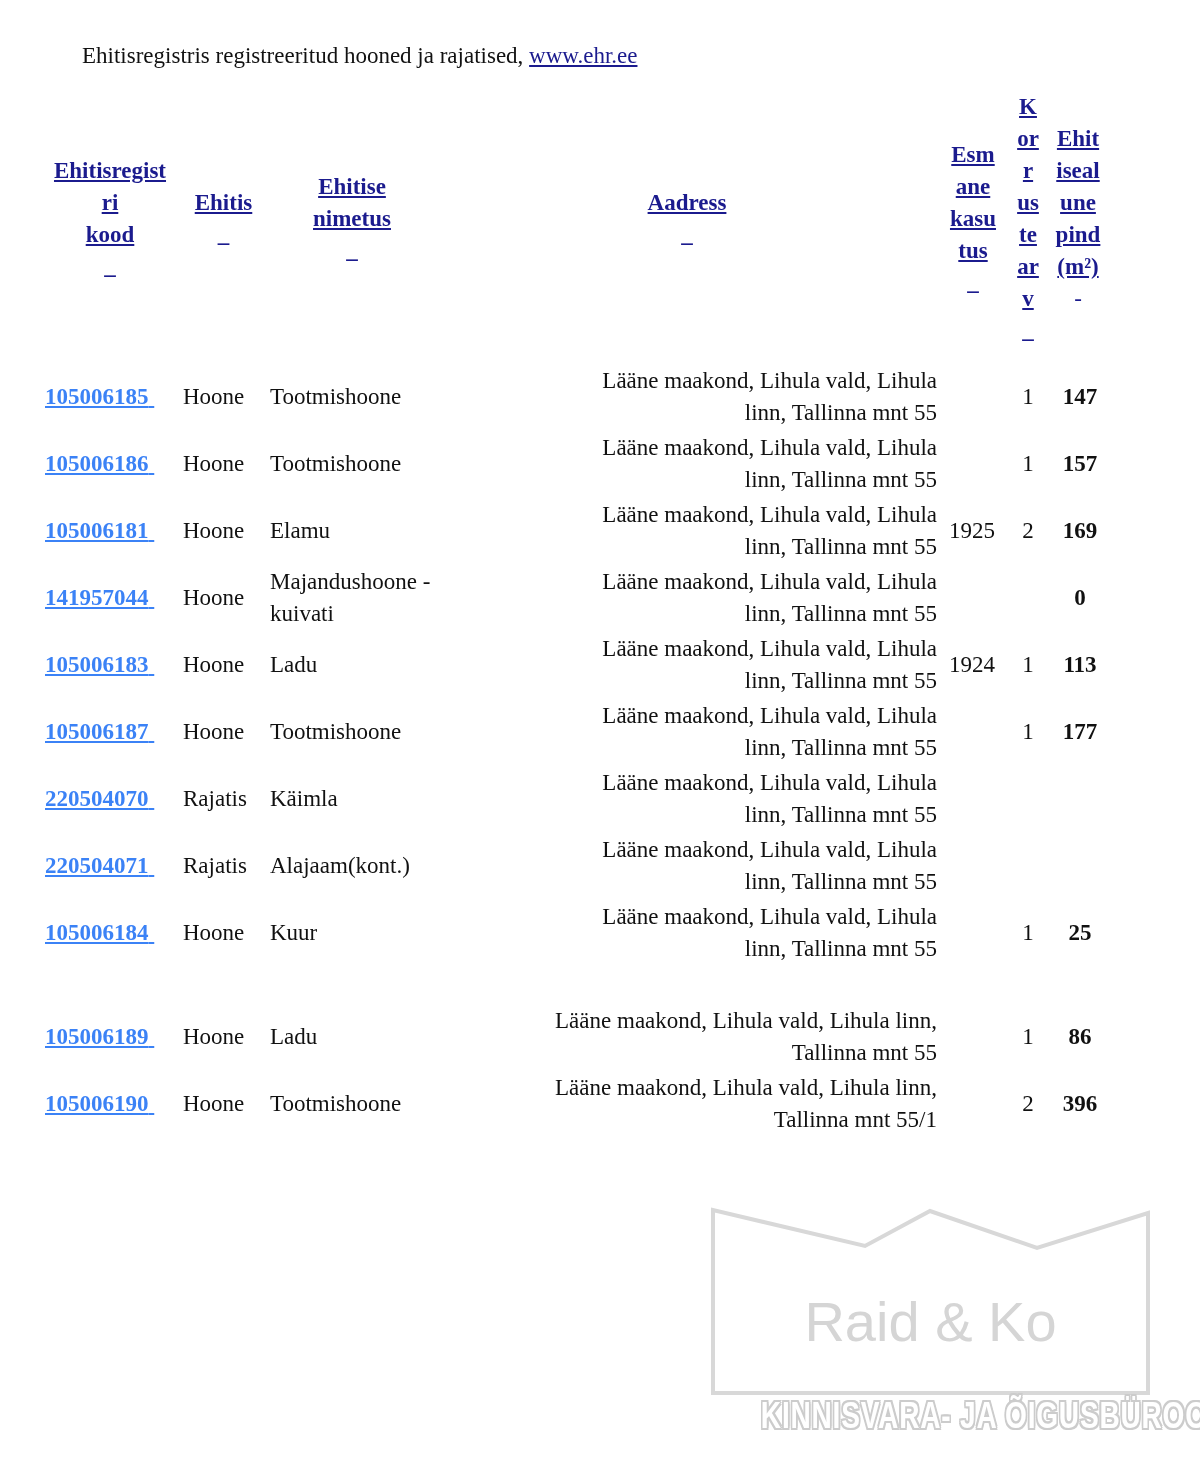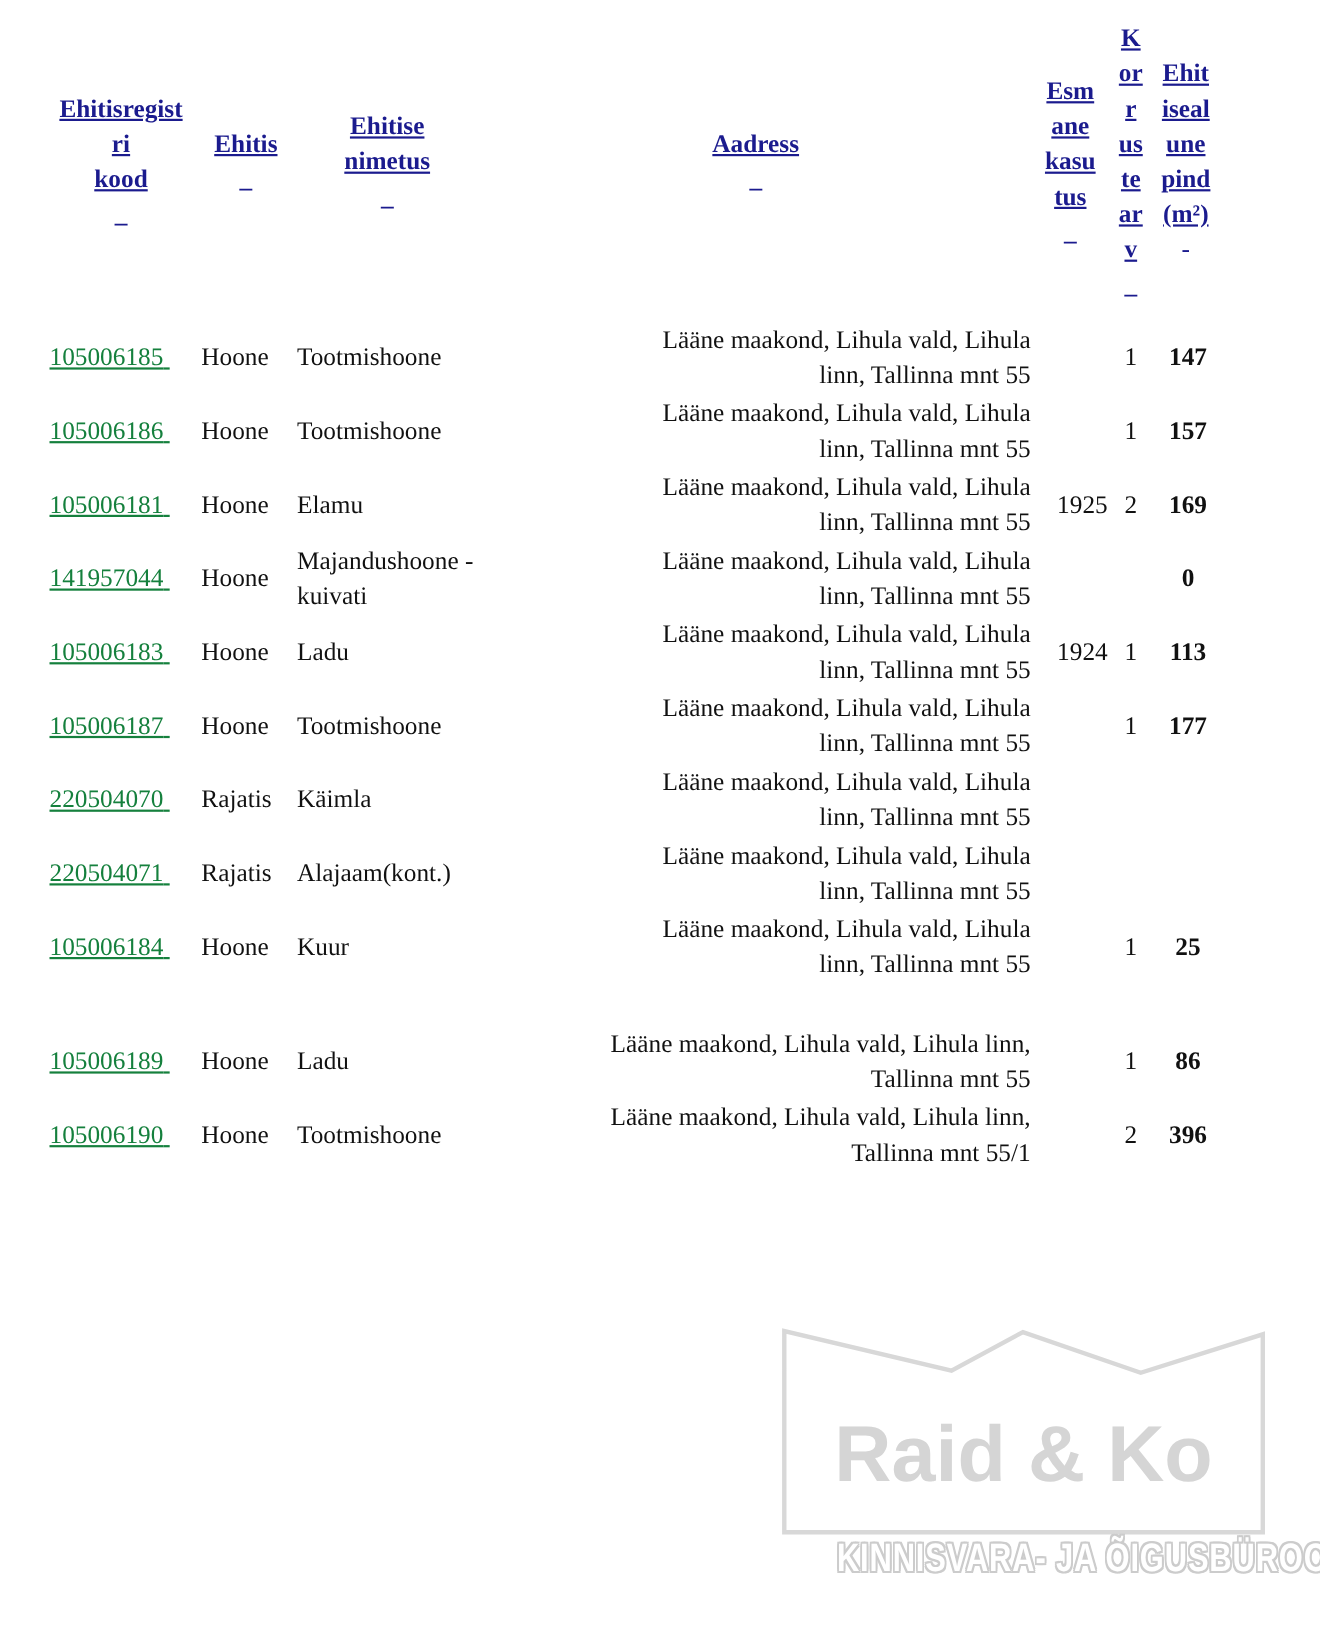--- a/index.html
+++ b/index.html
@@ -11,21 +11,21 @@
     font-family:"Liberation Serif", serif;
     color:#111111;
   }
   
   .watermark{position:absolute;left:0;top:0;width:1200px;height:1482px;z-index:0;}
   .wm-envelope{position:absolute;left:700px;top:1195px;}
   .wm-name{
     position:absolute;left:713px;top:1272px;width:435px;
     text-align:center;
     font-family:"Liberation Sans", sans-serif;
-    font-size:72px;line-height:100px;font-weight:700;
+    font-size:56px;line-height:100px;font-weight:400;
     color:#d5d5d5;white-space:nowrap;
   }
   .wm-tagline{
     position:absolute;left:713px;top:1392px;width:435px;
     text-align:center;
     font-family:"Liberation Sans", sans-serif;
     font-size:36px;line-height:48px;font-weight:bold;
     letter-spacing:1px;
     color:#ffffff;
     white-space:nowrap;
@@ -53,28 +53,28 @@
   thead tr{height:290px;}
   th{
     vertical-align:middle;text-align:center;
     font-weight:bold;color:#1b1b8e;padding:0;
   }
   th .hdr-label{white-space:pre-line;text-decoration:underline;cursor:pointer;}
   th .sort{font-weight:bold;color:#1b1b8e;cursor:pointer;}
   th.h-pind .sort{font-weight:normal;}
   td{vertical-align:middle;padding:1px 0 2px;}
   td.c-kood{padding-left:5px;text-align:left;}
-  .code-link{color:#15803d;text-decoration:underline;cursor:pointer;white-space:nowrap;}
+  .code-link{color:#3b82f6;text-decoration:underline;cursor:pointer;white-space:nowrap;font-weight:bold;}
   .code-link::after{content:"\00a0";}
   td.c-ehitis{padding-left:3px;text-align:left;}
   td.c-nimetus{padding-left:3px;text-align:left;white-space:pre-line;}
   td.c-aadress{text-align:right;white-space:pre-line;}
   tbody.sec1 td.c-aadress{padding-left:78px;}
   tbody.sec2 td.c-aadress{padding-left:1px;}
-  td.c-esmane{text-align:right;padding-right:2px;}
+  td.c-esmane{text-align:center;padding-right:2px;}
   td.c-korrus{text-align:center;}
   td.c-pind{text-align:center;padding-left:4px;font-weight:bold;}
   tbody.sec2 tr:first-child td{padding-top:38px;}
 </style>
 </head>
 <body>
 
 <div class="page">
 
   <div class="watermark">
@@ -82,20 +82,21 @@
       <polyline points="13,198 13,15 165,51 165,51" fill="none" stroke="none"></polyline>
       <path d="M 13 198 L 13 15 L 165 51 L 230 16 L 337 53 L 448 18 L 448 198 Z" fill="none" stroke="#d8d8d8" stroke-width="4" stroke-linejoin="miter" transform="translate(0,0)" visibility="hidden"></path>
       <path d="M 13 198 L 13 15 L 165 51 L 230 16 L 337 53 L 448 18 L 448 198 Z" fill="none" stroke="#d8d8d8" stroke-width="4"></path>
     </svg>
     <div class="wm-name">Raid &amp; Ko</div>
     <div class="wm-tagline">KINNISVARA- JA ÕIGUSBÜROO</div>
   </div>
 
   <div class="content">
 
+    <p class="title"><span>Ehitisregistris registreeritud hooned ja rajatised, </span><a>www.ehr.ee</a></p>
 
     <table class="reg">
       <colgroup>
         <col class="c1">
           <col class="c2">
           <col class="c3">
           <col class="c4">
         <col class="c5">
           <col class="c6">
           <col class="c7">

